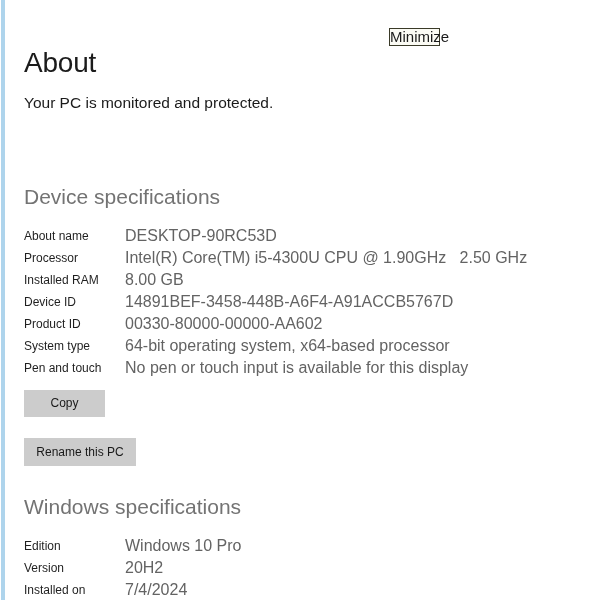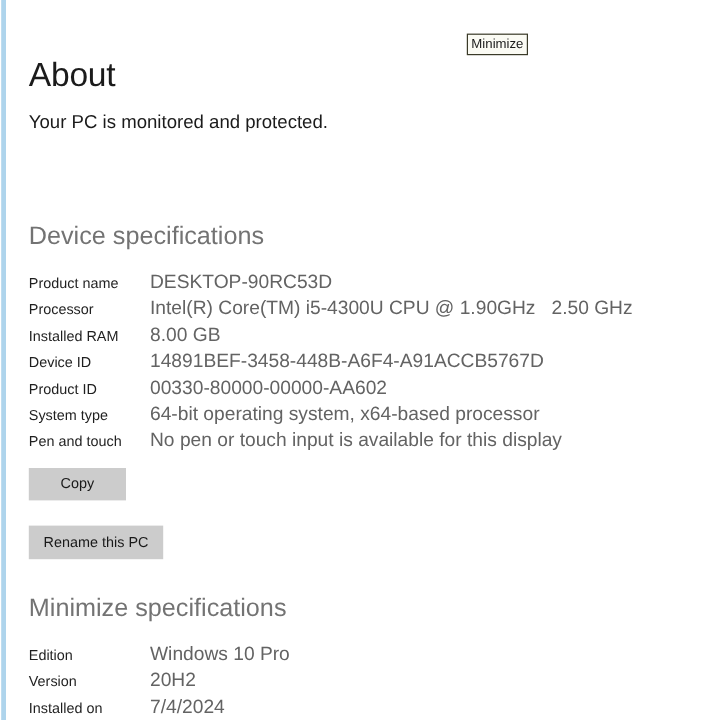--- a/index.html
+++ b/index.html
@@ -40,21 +40,21 @@
     position: absolute;
     left: 389px;
     top: 28px;
     width: 51px;
     height: 18px;
     box-sizing: border-box;
     border: 1px solid #3a3a28;
     background: #fbfbf4;
     color: #1a1a1a;
     font-family: "Liberation Sans", sans-serif;
-    font-size: 11px;
+    font-size: 15px;
     line-height: 16px;
     text-align: center;
     letter-spacing: 0px;
     padding: 0;
     cursor: pointer;
   }
 
   
   #page-title {
     position: absolute;
@@ -174,21 +174,21 @@
   <div id="page-title">About</div>
 
   <div id="protection-status">Your PC is monitored and protected.</div>
 
 
   <div id="device-specifications-heading" class="section-heading">Device specifications</div>
 
   <div id="device-specifications-table" class="spec-table">
 
     <div class="spec-row">
-      <span class="spec-label">Product name</span><span class="spec-value">DESKTOP-90RC53D</span>
+      <span class="spec-label">About name</span><span class="spec-value">DESKTOP-90RC53D</span>
     </div>
     <div class="spec-row">
       <span class="spec-label">Processor</span><span class="spec-value">Intel(R) Core(TM) i5-4300U CPU @ 1.90GHz   2.50 GHz</span>
     </div>
     <div class="spec-row">
       <span class="spec-label">Installed RAM</span><span class="spec-value">8.00 GB</span>
     </div>
     <div class="spec-row">
       <span class="spec-label">Device ID</span><span class="spec-value">14891BEF-3458-448B-A6F4-A91ACCB5767D</span>
     </div>
@@ -200,21 +200,21 @@
     </div>
     <div class="spec-row">
       <span class="spec-label">Pen and touch</span><span class="spec-value">No pen or touch input is available for this display</span>
     </div>
   </div>
 
   <button id="copy-button" class="win-button">Copy</button>
 
   <button id="rename-pc-button" class="win-button">Rename this PC</button>
 
-  <div id="windows-specifications-heading" class="section-heading">Minimize specifications</div>
+  <div id="windows-specifications-heading" class="section-heading">Windows specifications</div>
 
   <div id="windows-specifications-table" class="spec-table">
 
     <div class="spec-row">
       <span class="spec-label">Edition</span><span class="spec-value">Windows 10 Pro</span>
     </div>
     <div class="spec-row">
       <span class="spec-label">Version</span><span class="spec-value">20H2</span>
     </div>
     <div class="spec-row">

